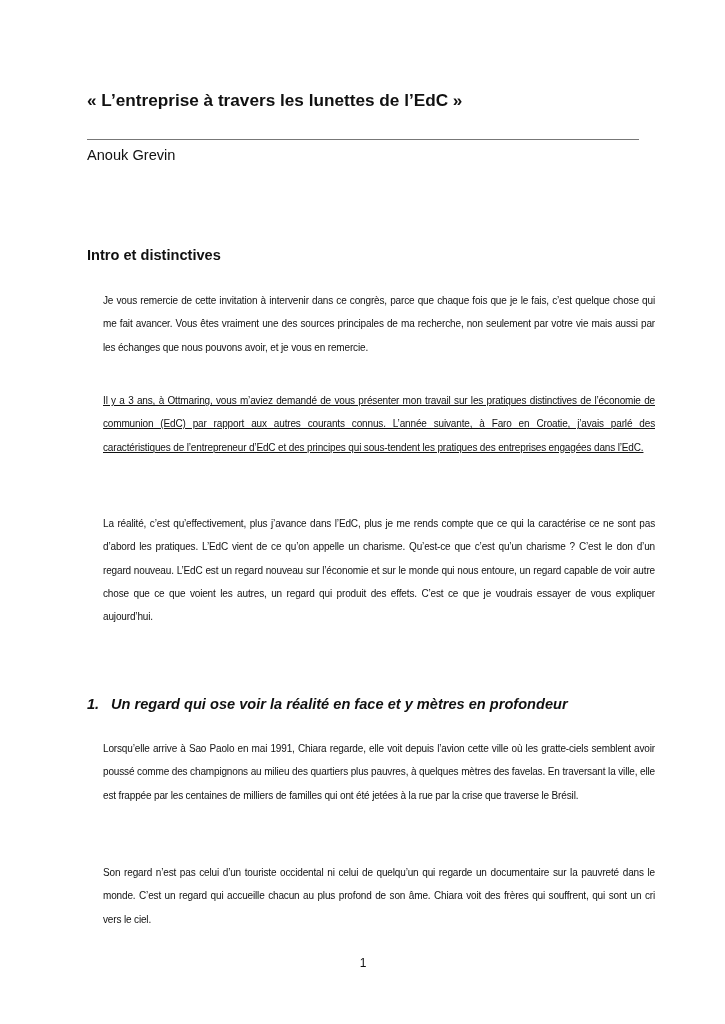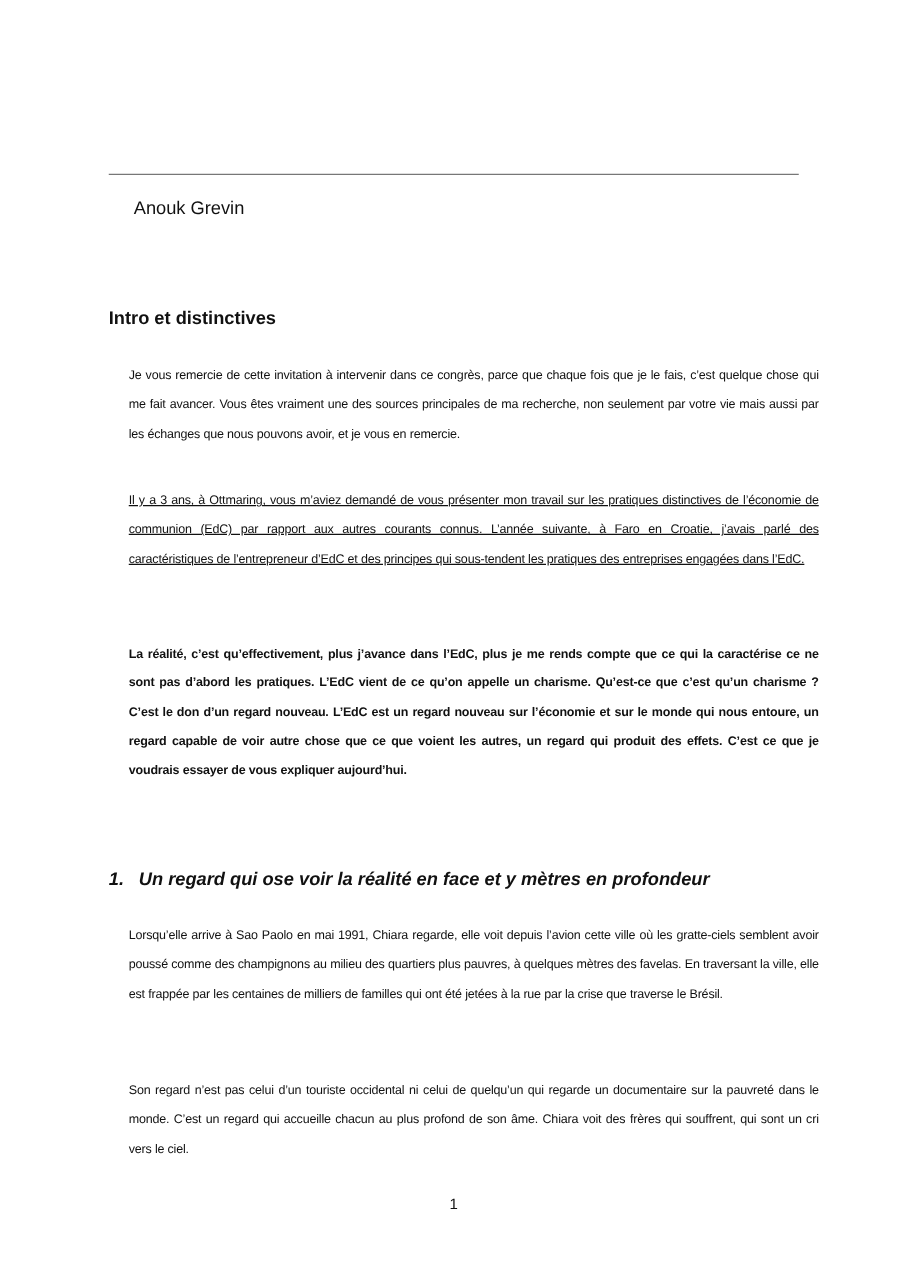--- a/index.html
+++ b/index.html
@@ -3,40 +3,41 @@
   <meta charset="utf-8">
   <style>
     html, body { margin: 0; padding: 0; background: #ffffff; }
     body { width: 725px; height: 1024px; position: relative; overflow: hidden;
            font-family: "Liberation Sans", sans-serif; color: #111; }
     .page { position: absolute; left: 87px; top: 0; width: 552px; }
     .title { position: absolute; top: 88px; left: 0; width: 552px;
              font-weight: bold; font-size: 17.2px; line-height: 24px; color: #111; }
     .rule { position: absolute; top: 139px; left: 0; width: 552px; height: 0;
             border-top: 1px solid #777; }
-    .author { position: absolute; top: 156px; left: 0; font-size: 14.6px; line-height: 22px; margin-left: 20px; }
+    .author { position: absolute; top: 144px; left: 0; font-size: 14.6px; line-height: 22px; }
     .h-intro { position: absolute; top: 244px; left: 0; font-weight: bold; font-size: 14.6px; line-height: 22px; }
     .p { position: absolute; left: 0; width: 552px; font-size: 10px; line-height: 23.3px;
          text-align: justify; margin: 16px; letter-spacing: -0.15px; }
     .p1 { top: 273px; }
     .p2 { top: 373px; text-decoration: underline; }
-    .p3 { top: 496px; font-weight: bold; }
+    .p3 { top: 496px; }
     .h-sec { position: absolute; top: 693px; left: 0; font-weight: bold; font-style: italic;
              font-size: 14.6px; line-height: 22px; }
     .h-sec .num { display: inline-block; width: 20px; }
     .p4 { top: 721px; }
     .p5 { top: 845px; }
     .pagenum { position: absolute; top: 955px; left: 0; width: 552px; text-align: center;
                font-size: 12px; line-height: 16px; }
   </style>
 </head>
 <body>
 
 <div class="page">
   <div class="title">
+    <div>« L’entreprise à travers les lunettes de l’EdC »</div>
   </div>
   <div class="rule"></div>
   <div class="author">Anouk Grevin</div>
 
   <div class="h-intro">Intro et distinctives</div>
   <p class="p p1">Je vous remercie de cette invitation à intervenir dans ce congrès, parce que chaque fois que je le fais, c’est quelque chose qui me fait avancer. Vous êtes vraiment une des sources principales de ma recherche, non seulement par votre vie mais aussi par les échanges que nous pouvons avoir, et je vous en remercie.</p>
   <p class="p p2">Il y a 3 ans, à Ottmaring, vous m’aviez demandé de vous présenter mon travail sur les pratiques distinctives de l’économie de communion (EdC) par rapport aux autres courants connus. L’année suivante, à Faro en Croatie, j’avais parlé des caractéristiques de l’entrepreneur d’EdC et des principes qui sous-tendent les pratiques des entreprises engagées dans l’EdC.</p>
   <p class="p p3">La réalité, c’est qu’effectivement, plus j’avance dans l’EdC, plus je me rends compte que ce qui la caractérise ce ne sont pas d’abord les pratiques. L’EdC vient de ce qu’on appelle un charisme. Qu’est-ce que c’est qu’un charisme ? C’est le don d’un regard nouveau. L’EdC est un regard nouveau sur l’économie et sur le monde qui nous entoure, un regard capable de voir autre chose que ce que voient les autres, un regard qui produit des effets. C’est ce que je voudrais essayer de vous expliquer aujourd’hui.</p>
 
   <div class="h-sec">

